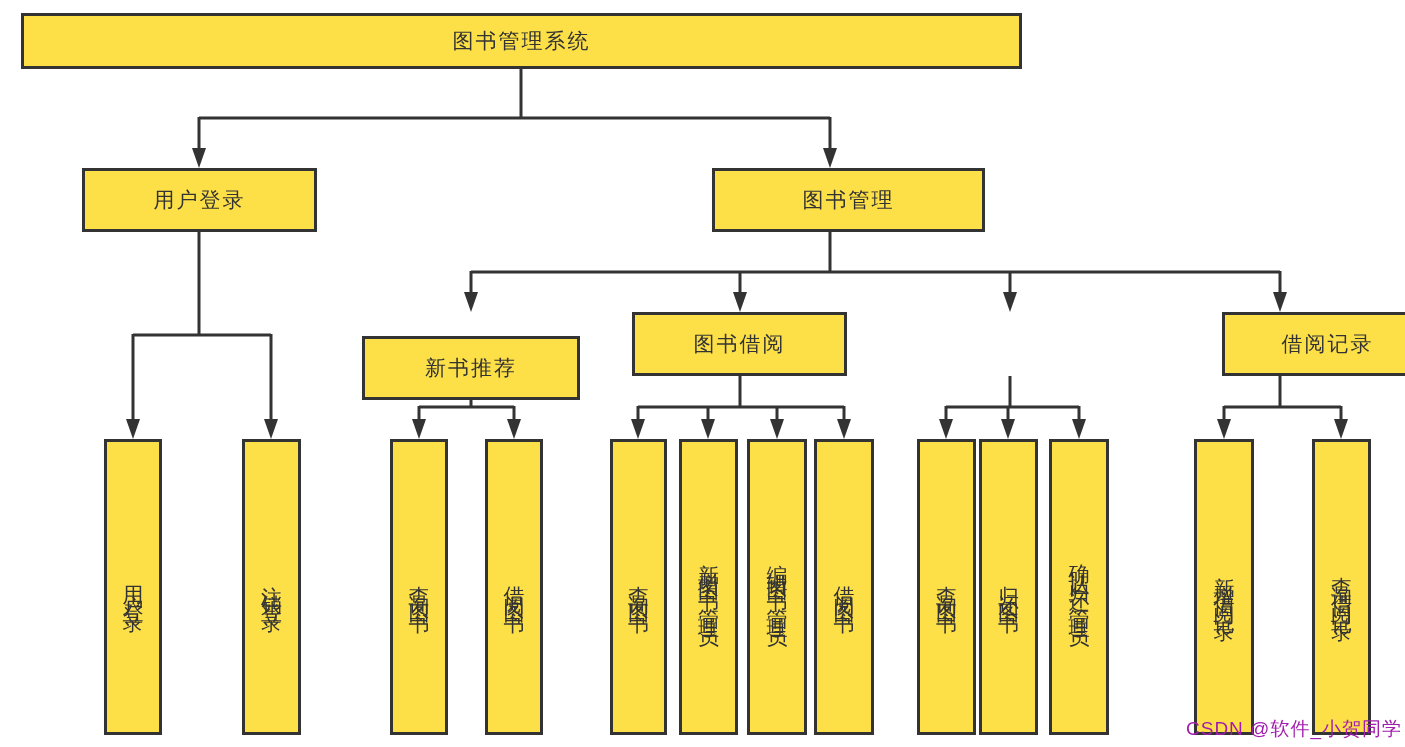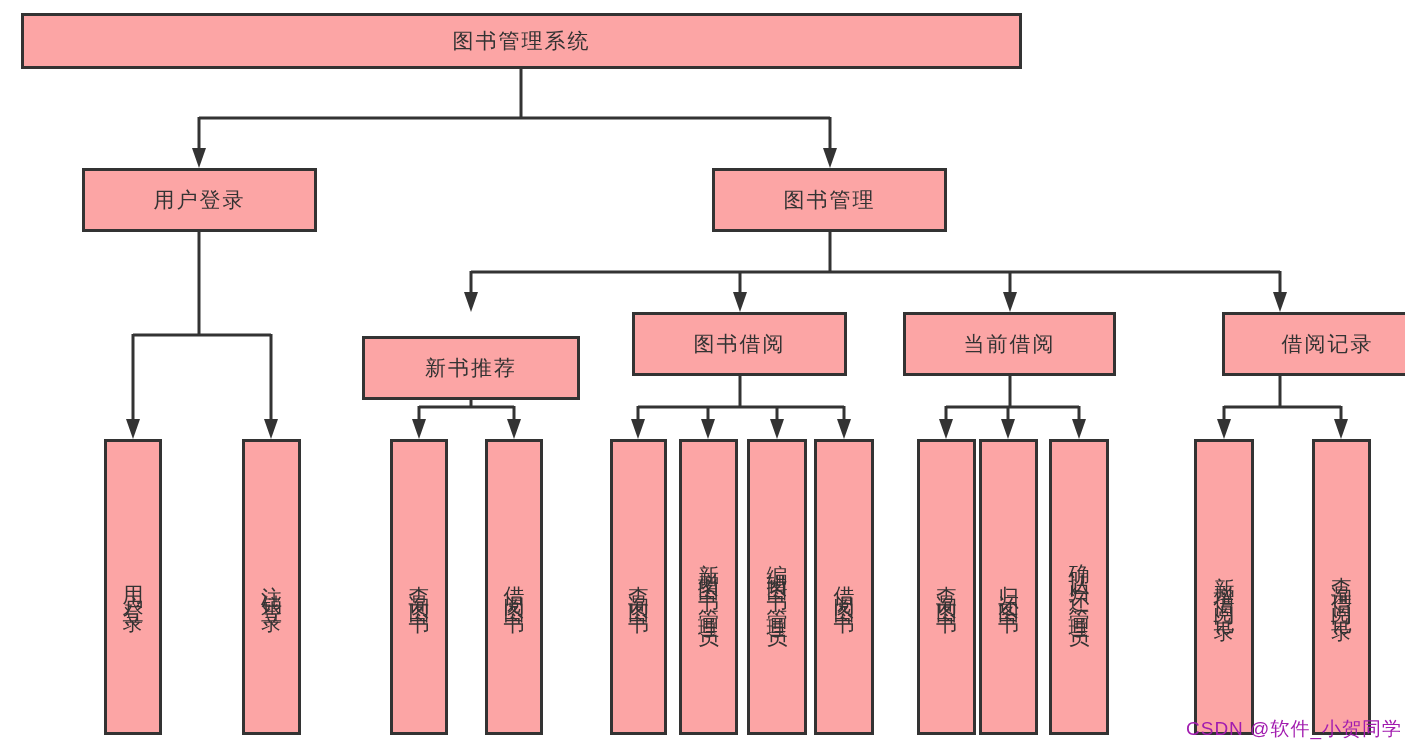--- a/index.html
+++ b/index.html
@@ -8,21 +8,21 @@
     width:1405px;height:747px;
     background:#ffffff;
     font-family:"Liberation Sans","DejaVu Sans",sans-serif;
     overflow:hidden;
   }
   #connectors{position:absolute;left:0;top:0;z-index:0;}
   .node{
     position:absolute;
     box-sizing:border-box;
     border:3px solid #333333;
-    background:#fca5a5;
+    background:#fde047;
     color:#333333;
     display:flex;align-items:center;justify-content:center;
     z-index:1;
   }
   .h-node{
     font-size:21px;
     letter-spacing:2px;
     white-space:nowrap;
   }
   .v-node span{
@@ -117,32 +117,29 @@
     </g>
   </svg>
 
   <div class="node h-node root">
     <span>图书管理系统</span>
   </div>
 
   <div class="node h-node lvl2" style="left:82px;width:235px;">
     <span>用户登录</span>
   </div>
-  <div class="node h-node lvl2" style="left:712px;width:235px;">
+  <div class="node h-node lvl2" style="left:712px;width:273px;">
     <span>图书管理</span>
   </div>
 
   <div class="node h-node lvl3" style="left:362px;width:218px;margin-top:24px;">
     <span>新书推荐</span>
   </div>
   <div class="node h-node lvl3" style="left:632px;width:215px;">
     <span>图书借阅</span>
-  </div>
-  <div class="node h-node lvl3" style="left:903px;width:213px;">
-    <span>当前借阅</span>
   </div>
   <div class="node h-node lvl3" style="left:1174px;width:211px;margin-left:48px;">
     <span>借阅记录</span>
   </div>
 
   <div class="node v-node leaf" style="left:104px;width:58px;">
     <span>用户登录</span>
   </div>
   <div class="node v-node leaf" style="left:242px;width:59px;">
     <span>注销登录</span>

